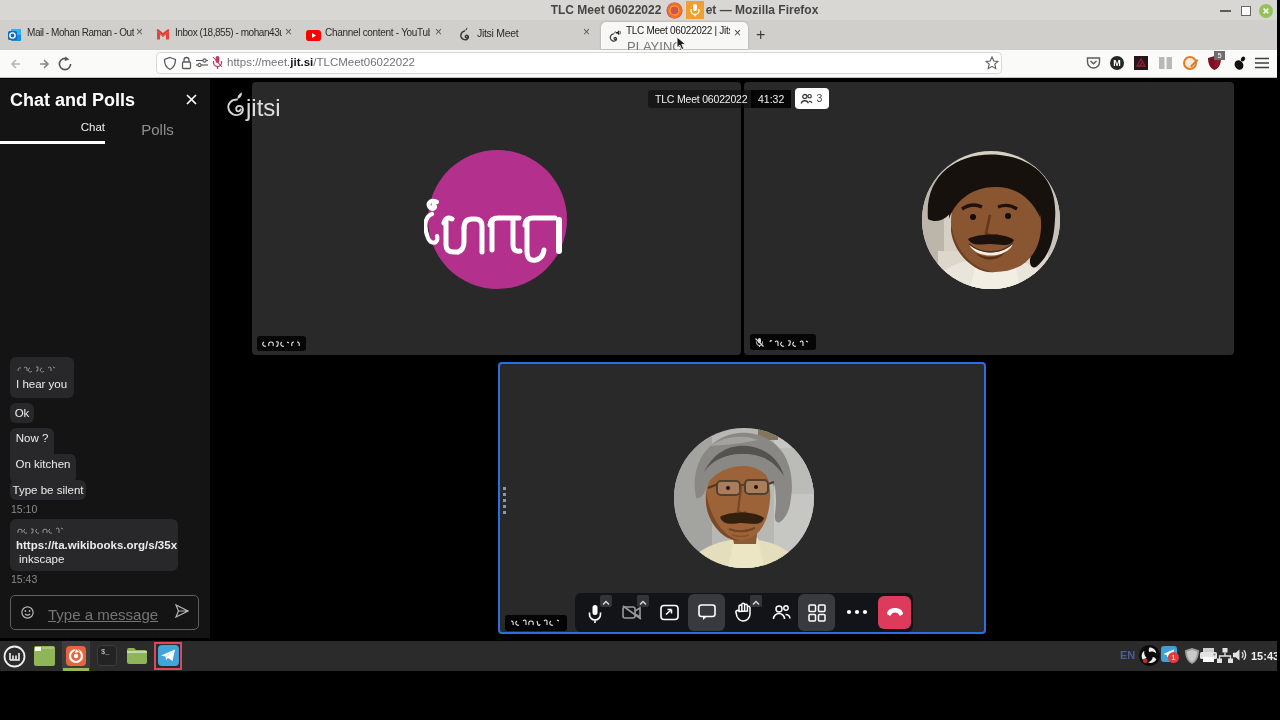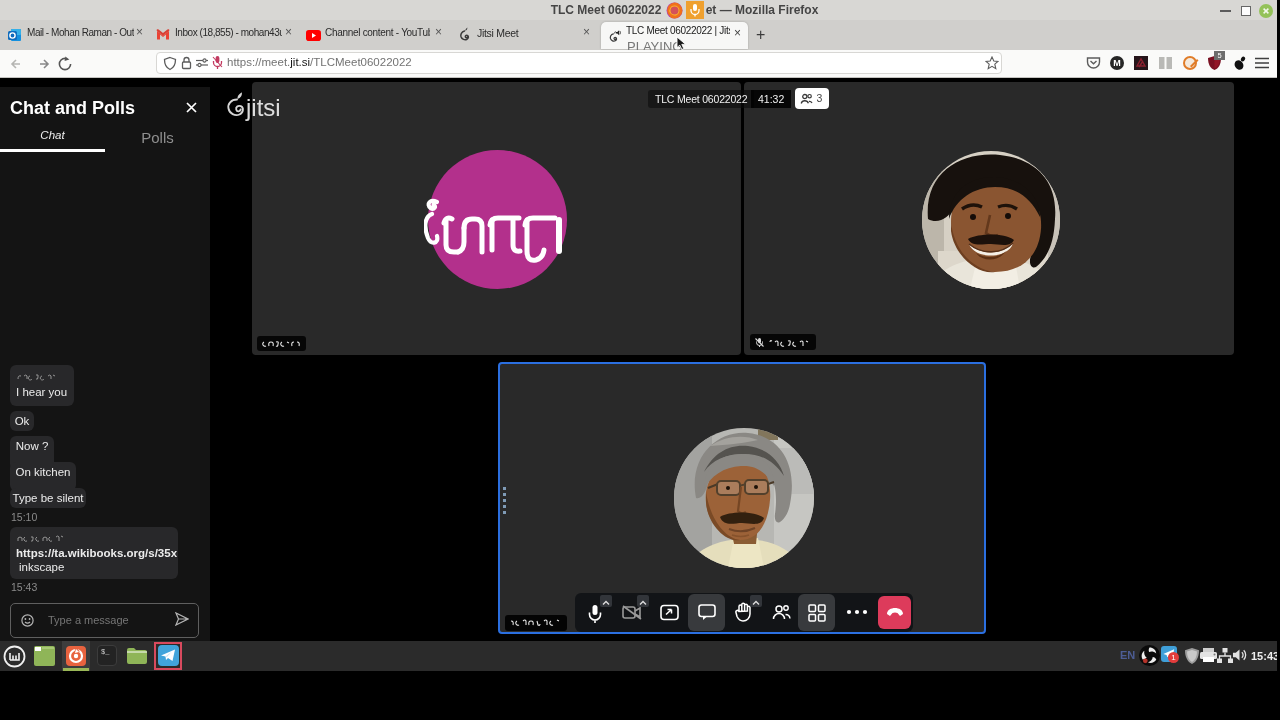--- a/index.html
+++ b/index.html
@@ -117,21 +117,21 @@
     <line x1="0" y1="7" x2="12" y2="7" stroke="#5c5c5c" stroke-width="1.2"></line>
     <circle cx="8.5" cy="2.5" r="1.6" fill="#fafaf9" stroke="#5c5c5c" stroke-width="1.1"></circle>
     <circle cx="3.5" cy="7" r="1.6" fill="#fafaf9" stroke="#5c5c5c" stroke-width="1.1"></circle>
   </svg>
   <svg class="abs" style="left:212px;top:5px;" width="11" height="15" viewBox="0 0 11 15">
     <rect x="3.6" y="1" width="3.8" height="7" rx="1.9" fill="#c23a60"></rect>
     <path d="M1.5 6 v1.5 a4 4 0 0 0 8 0 V6" stroke="#c23a60" stroke-width="1.3" fill="none"></path>
     <line x1="5.5" y1="12" x2="5.5" y2="14" stroke="#c23a60" stroke-width="1.3"></line>
     <line x1="1" y1="2" x2="10" y2="12" stroke="#c23a60" stroke-width="1.1"></line>
   </svg>
-  <div class="abs" style="left:227px;top:6px;font-size:11.5px;color:#737373;white-space:nowrap;">https://meet.<span style="color:#151515;font-weight:normal;">jit.si</span>/TLCMeet06022022</div>
+  <div class="abs" style="left:227px;top:6px;font-size:11.5px;color:#737373;white-space:nowrap;">https://meet.<span style="color:#151515;font-weight:bold;">jit.si</span>/TLCMeet06022022</div>
 
   <svg class="abs" style="left:985px;top:6px;" width="14" height="14" viewBox="0 0 14 14">
     <path d="M7 1 L8.8 5 L13 5.4 L9.8 8.2 L10.8 12.6 L7 10.3 L3.2 12.6 L4.2 8.2 L1 5.4 L5.2 5 Z" fill="none" stroke="#5c5c5c" stroke-width="1.1"></path>
   </svg>
 
   <svg class="abs" style="left:1086px;top:6px;" width="15" height="14" viewBox="0 0 15 14">
     <path d="M1.5 2 H13.5 V6 A6 6 0 0 1 1.5 6 Z" fill="none" stroke="#5c5c5c" stroke-width="1.4"></path>
     <path d="M4.5 5 L7.5 7.8 L10.5 5" fill="none" stroke="#5c5c5c" stroke-width="1.4"></path>
   </svg>
   <div class="abs" style="left:1110px;top:6px;width:14px;height:14px;border-radius:50%;background:#262626;color:#fff;font-size:9px;font-weight:bold;text-align:center;line-height:14px;">M</div>
@@ -156,26 +156,26 @@
     <ellipse cx="6" cy="9" rx="4.2" ry="5" fill="#111" transform="rotate(-30 6 9)"></ellipse>
     <ellipse cx="10" cy="3" rx="2" ry="2.6" fill="#111" transform="rotate(25 10 3)"></ellipse>
   </svg>
   <svg class="abs" style="left:1255px;top:7px;" width="14" height="12" viewBox="0 0 14 12">
     <path d="M0 1.5 H14 M0 6 H14 M0 10.5 H14" stroke="#3f3f3f" stroke-width="1.7"></path>
   </svg>
 </div>
 
 <div class="abs" id="content" style="left:0;top:79px;width:1277px;height:559px;background:#000;">
 
-  <div class="abs" id="chatpanel" style="left:0;top:8px;width:210px;height:559px;background:#141414;color:#fff;">
+  <div class="abs" id="chatpanel" style="left:0;top:0;width:210px;height:559px;background:#141414;color:#fff;">
     <div class="abs" style="left:10px;top:11px;font-size:18px;font-weight:bold;">Chat and Polls</div>
     <svg class="abs" style="left:185px;top:14px;" width="13" height="13" viewBox="0 0 13 13">
       <path d="M2 2 L11 11 M11 2 L2 11" stroke="#fff" stroke-width="1.7"></path>
     </svg>
-    <div class="abs" style="left:0;top:42px;width:105px;text-align:center;font-size:11.5px;color:#efefef;font-style:italic;">Chat</div>
+    <div class="abs" style="left:0;top:42px;width:105px;text-align:right;font-size:11.5px;color:#efefef;">Chat</div>
     <div class="abs" style="left:105px;top:42px;width:105px;text-align:center;font-size:15px;color:#8f8f8f;">Polls</div>
     <div class="abs" style="left:0;top:62px;width:105px;height:2.5px;background:#fff;"></div>
 
     <div class="abs" style="left:10px;top:278px;width:64px;height:41px;background:#28282a;border-radius:6px;"></div>
     <svg class="abs" style="left:16px;top:286px;" width="40" height="8" viewBox="0 0 40 8">
       <path d="M2 6 Q2 2 5 3 M8 3 q2 -2 3 0 l0 3 M14 3 a2 2 0 1 0 2 3 M20 2 q3 -1 2 2 q0 3 -2 2 M26 3 a2 2 0 1 0 2 3 M32 3 q2 -2 3 0 l0 3 M37 2 l2 1" stroke="#949494" stroke-width="1" fill="none"></path>
     </svg>
     <div class="abs" style="left:16px;top:299px;font-size:11.5px;color:#ececec;">I hear you</div>
     <div class="abs" style="left:10px;top:324px;width:24px;height:20px;background:#28282a;border-radius:6px;font-size:11.5px;color:#ececec;line-height:20px;text-align:center;">Ok</div>
     <div class="abs" style="left:10px;top:349px;width:44px;height:34px;background:#28282a;border-radius:6px;font-size:11.5px;color:#ececec;line-height:20px;text-align:center;">Now ?</div>
@@ -191,21 +191,21 @@
     <div class="abs" style="left:19px;top:474px;font-size:11.5px;color:#ececec;">inkscape</div>
     <div class="abs" style="left:11px;top:494px;font-size:10.5px;color:#8a8a8a;">15:43</div>
 
     <div class="abs" style="left:10px;top:516px;width:189px;height:35px;border:1px solid #5f5f5f;border-radius:5px;"></div>
     <svg class="abs" style="left:21px;top:527px;" width="13" height="13" viewBox="0 0 13 13">
       <circle cx="6.5" cy="6.5" r="5.6" fill="none" stroke="#b5b5b5" stroke-width="1.2"></circle>
       <circle cx="4.4" cy="5" r="0.9" fill="#b5b5b5"></circle>
       <circle cx="8.6" cy="5" r="0.9" fill="#b5b5b5"></circle>
       <path d="M4 8 q2.5 2.2 5 0" stroke="#b5b5b5" stroke-width="1.2" fill="none"></path>
     </svg>
-    <div class="abs" style="left:48px;top:527px;font-size:11px;color:#757575;">Type a message</div>
+    <div class="abs" style="left:48px;top:527px;font-size:15px;color:#757575;text-decoration:underline;">Type a message</div>
     <svg class="abs" style="left:175px;top:525px;" width="14" height="14" viewBox="0 0 14 14">
       <path d="M1 13 L13 7 L1 1 L3.5 7 Z M3.5 7 L13 7" fill="none" stroke="#b5b5b5" stroke-width="1.2"></path>
     </svg>
   </div>
 
   <svg class="abs" style="left:224px;top:12px;z-index:9;" width="70" height="32" viewBox="0 0 70 32" opacity="0.92">
     <path d="M13 8.5 C 7 8.5 3.5 13 4.5 17.5 C 5.5 22.5 11 25.5 15.5 23.5 C 19.5 21.7 20 16.5 16.8 15.2 C 14 14.1 11.5 16 12.3 18.8 C 13 21.2 16.2 20.8 16.6 18.4" fill="none" stroke="#e8e8e8" stroke-width="1.9" stroke-linecap="round"></path>
     <path d="M13.5 8 C 13.2 4.5 15.5 3 17.8 1.2 C 18.4 4.6 16.6 6.8 13.5 8 Z" fill="#e8e8e8"></path>
     <text x="22" y="25" font-size="24" fill="#ededed" font-family="Liberation Sans">jitsi</text>
   </svg>

